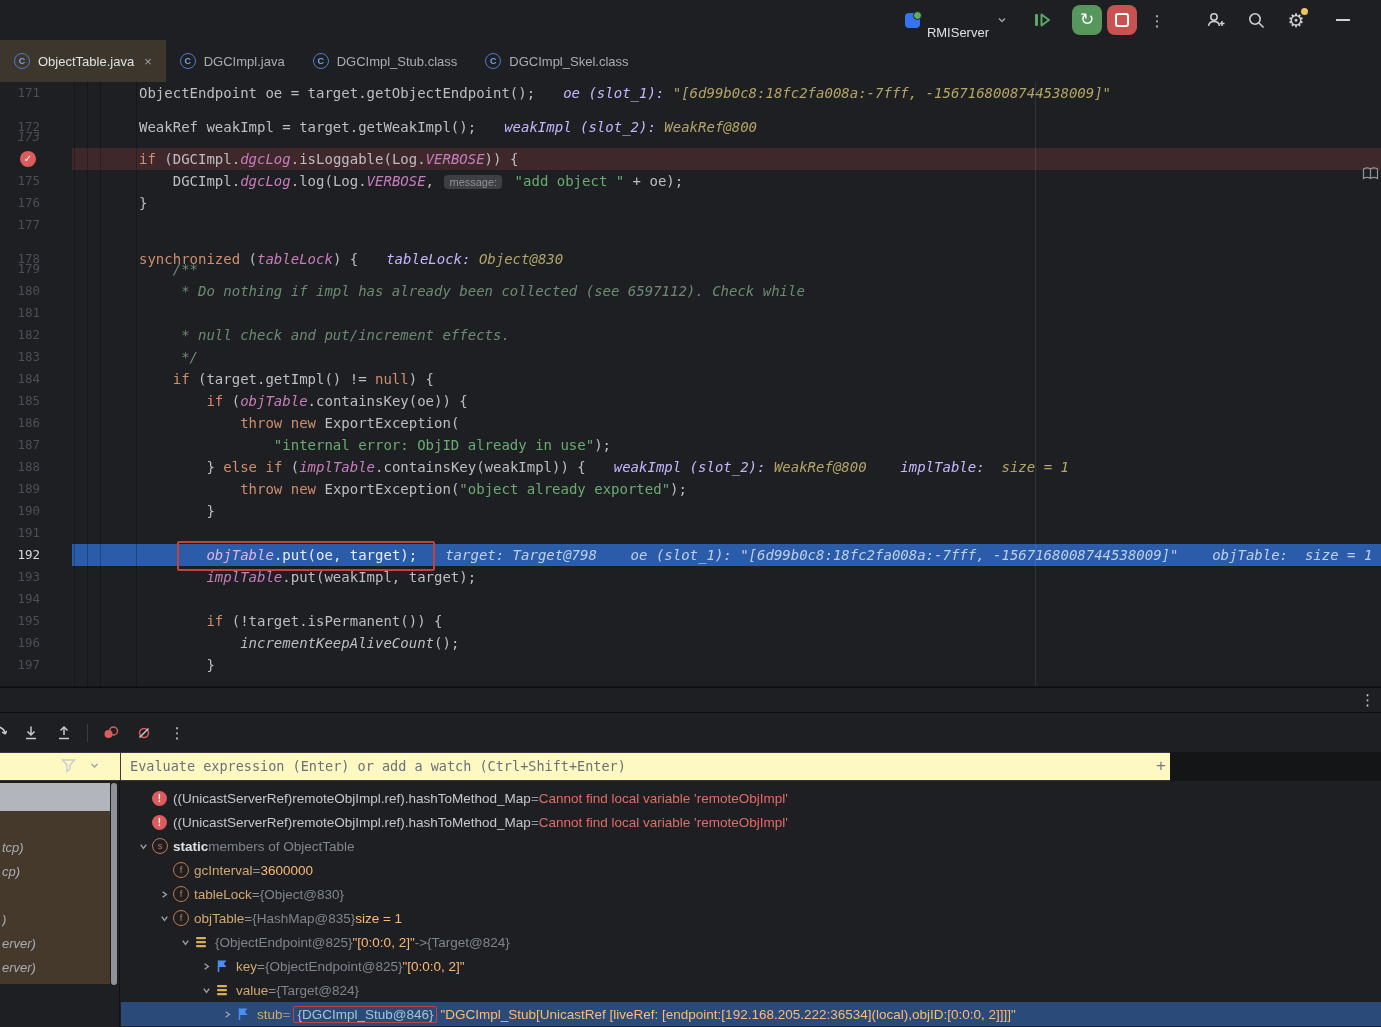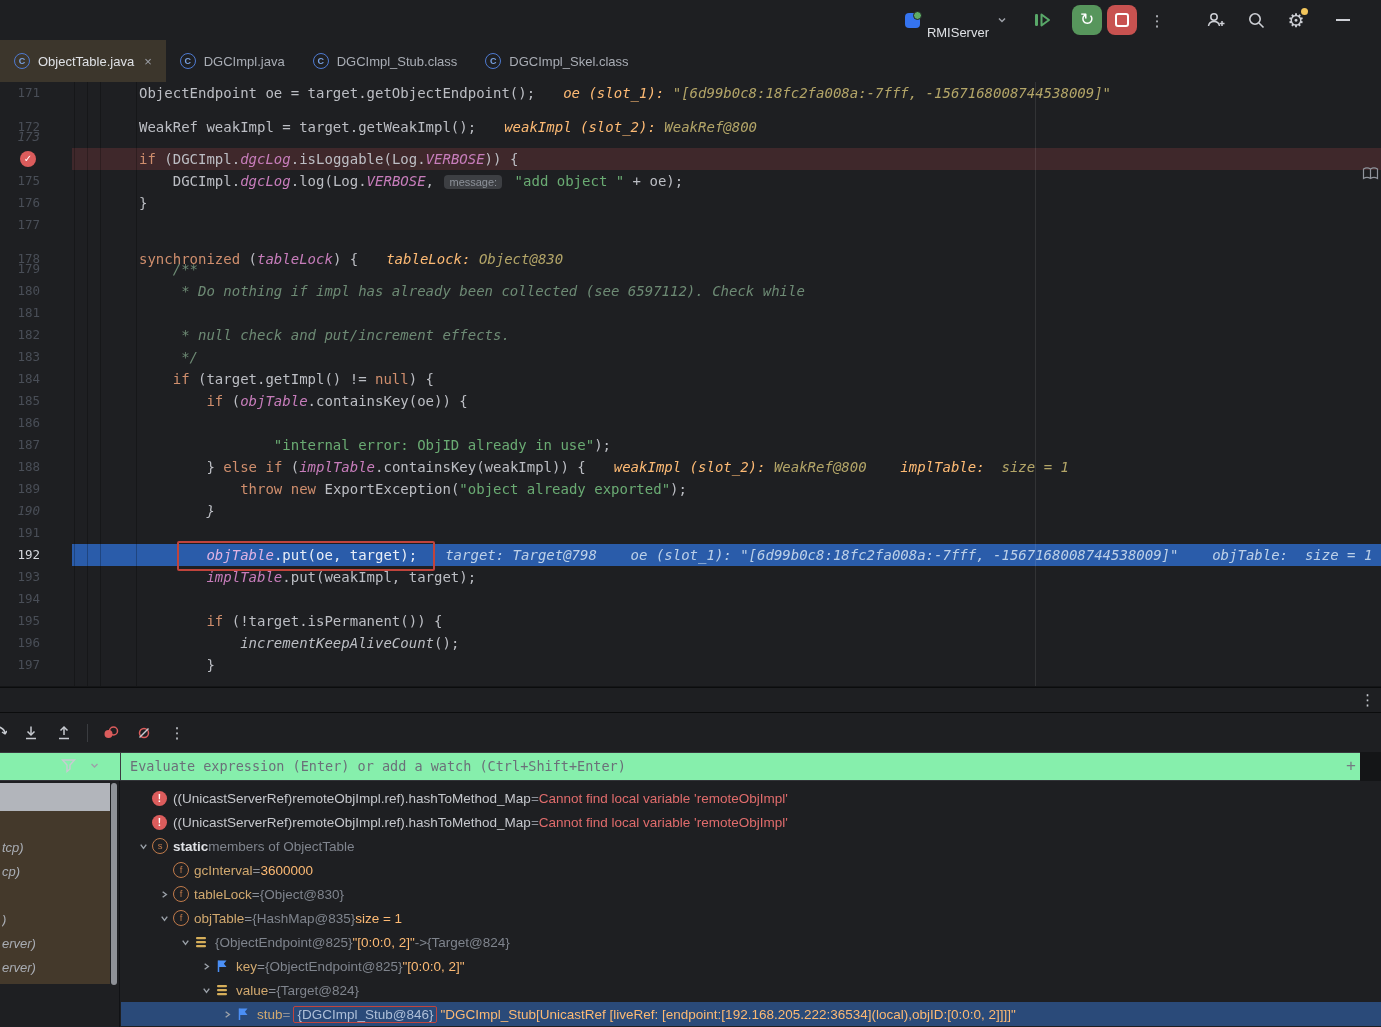--- a/index.html
+++ b/index.html
@@ -40,38 +40,38 @@
   .bg-bp .rowbg{background:#3f282b;}
   .bg-exec .rowbg{background:#2a5caa;}
   .lnum{position:absolute;left:0;top:0;width:40px;text-align:right;font-family:"DejaVu Sans Mono",monospace;font-size:12.5px;color:#494e57;line-height:22px;z-index:4;}
   .lnum.cur{color:#d5d8de;}
   .bpdot{position:absolute;left:20px;top:3px;width:16px;height:16px;border-radius:50%;background:#db5c5c;color:#fff;font-size:10px;line-height:16px;text-align:center;z-index:4;}
   .ctext{position:absolute;left:139px;top:0;line-height:22px;font-family:"DejaVu Sans Mono",monospace;font-size:14px;white-space:pre;z-index:3;}
   .hints{margin-left:28px;font-style:italic;}
   .s-d{color:#bcbec4}.s-k{color:#cf8e6d}.s-f{color:#c77dbb;font-style:italic}
   .s-s{color:#6aab73}.s-cm{color:#6d8a74;font-style:italic}.s-mi{color:#bcbec4;font-style:italic}
   .s-chip{background:#3d3f43;color:#8c9199;font-size:11px;border-radius:4px;padding:1px 5px;margin:0 4px 0 2px;font-family:"Liberation Sans",sans-serif;}
-  .s-hl{color:#fdba74}.s-hv{color:#b3a568}
+  .s-hl{color:#c4b5fd}.s-hv{color:#b3a568}
   .s-xd{color:#e9eef6}.s-xf{color:#dfb3e3;font-style:italic}.s-xh{color:#bcd0e8;font-style:italic}
   .guide{position:absolute;top:0;height:604px;width:1px;background:rgba(0,0,0,0.25);z-index:2;}
   #margin-guide{position:absolute;left:1035px;top:0;height:604px;width:1px;background:rgba(255,255,255,0.09);z-index:2;}
   #code-redbox{left:177px;top:459px;width:254px;height:26px;border:2px solid #c0443c;border-radius:2px;z-index:6;}
   #book-icon{left:1362px;top:85px;z-index:5;}
 
   
   #strip{left:0;top:687px;width:1381px;height:24px;background:#1e1f22;border-top:1px solid #0b0c0d;}
   #strip .vell{position:absolute;right:6px;top:4px;}
   #dtoolbar{left:0;top:712px;width:1381px;height:39px;background:#1e1f22;border-top:1px solid #0b0c0d;display:flex;align-items:center;gap:13px;padding-left:0;}
   #dtoolbar .cut{width:8px;height:14px;overflow:hidden;position:relative;}
   #dtoolbar .cut svg{position:absolute;left:-9px;top:0;}
   .tsep{width:1px;height:18px;background:#3a3c40;}
   .dico{display:flex;align-items:center;justify-content:center;width:20px;height:20px;}
 
   
-  #evalrow{left:0;top:752px;width:1360px;height:29px;background:#86efac;border-top:1px solid #37393d;border-bottom:1px solid #323438;box-sizing:border-box;}
+  #evalrow{left:0;top:752px;width:1170px;height:29px;background:#fef9c3;border-top:1px solid #37393d;border-bottom:1px solid #323438;box-sizing:border-box;}
   #filter-wrap{position:absolute;left:60px;top:4px;display:flex;align-items:center;gap:12px;}
   #eval-ph{position:absolute;left:130px;top:0;line-height:27px;font-family:"DejaVu Sans Mono",monospace;font-size:13.5px;color:#6b7079;}
   #eval-plus{position:absolute;right:4px;top:3px;color:#757a82;font-size:17px;}
   .evsep{position:absolute;left:120px;top:0;bottom:0;width:1px;background:#3a3c40;}
 
   
   #bottom{left:0;top:781px;width:1381px;height:246px;background:#1e1f22;}
   #frames{position:absolute;left:0;top:0;width:120px;height:246px;background:#1e1f22;border-right:1px solid #111215;box-sizing:border-box;}
   #frames-sel{position:absolute;left:0;top:2px;width:110px;height:28px;background:#b2b5bb;}
   #frames-brown{position:absolute;left:0;top:30px;width:110px;height:173px;background:#44392b;}
@@ -233,37 +233,38 @@
         <span class="ctext"><span class="s-d">    </span><span class="s-k">if</span><span class="s-d"> (target.getImpl() != </span><span class="s-k">null</span><span class="s-d">) {</span></span>
       </div>
       <div class="crow" style="top: 308px;">
         <div class="rowbg"></div>
         <span class="lnum">185</span>
         <span class="ctext"><span class="s-d">        </span><span class="s-k">if</span><span class="s-d"> (</span><span class="s-f">objTable</span><span class="s-d">.containsKey(oe)) {</span></span>
       </div>
       <div class="crow" style="top: 330px;">
         <div class="rowbg"></div>
         <span class="lnum">186</span>
+        <span class="ctext"><span class="s-d">            </span><span class="s-k">throw</span><span class="s-d"> </span><span class="s-k">new</span><span class="s-d"> ExportException(</span></span>
       </div>
       <div class="crow" style="top: 352px; padding-left: 25px;">
         <div class="rowbg"></div>
         <span class="lnum">187</span>
         <span class="ctext"><span class="s-d">                </span><span class="s-s">"internal error: ObjID already in use"</span><span class="s-d">);</span></span>
       </div>
       <div class="crow" style="top: 374px;">
         <div class="rowbg"></div>
         <span class="lnum">188</span>
         <span class="ctext"><span class="s-d">        } </span><span class="s-k">else</span><span class="s-d"> </span><span class="s-k">if</span><span class="s-d"> (</span><span class="s-f">implTable</span><span class="s-d">.containsKey(weakImpl)) {</span><span class="hints"><span class="s-hl">weakImpl (slot_2): </span><span class="s-hv">WeakRef@800</span><span class="s-hl">    implTable:  </span><span class="s-hv">size = 1</span></span></span>
       </div>
       <div class="crow" style="top: 396px;">
         <div class="rowbg"></div>
         <span class="lnum">189</span>
         <span class="ctext"><span class="s-d">            </span><span class="s-k">throw</span><span class="s-d"> </span><span class="s-k">new</span><span class="s-d"> ExportException(</span><span class="s-s">"object already exported"</span><span class="s-d">);</span></span>
       </div>
-      <div class="crow" style="top: 418px; font-style: italic;">
+      <div class="crow" style="top: 418px;">
         <div class="rowbg"></div>
         <span class="lnum">190</span>
         <span class="ctext"><span class="s-d">        }</span></span>
       </div>
       <div class="crow" style="top: 440px;">
         <div class="rowbg"></div>
         <span class="lnum">191</span>
         <span class="ctext"></span>
       </div>
       <div class="crow bg-exec" style="top: 462px;">

